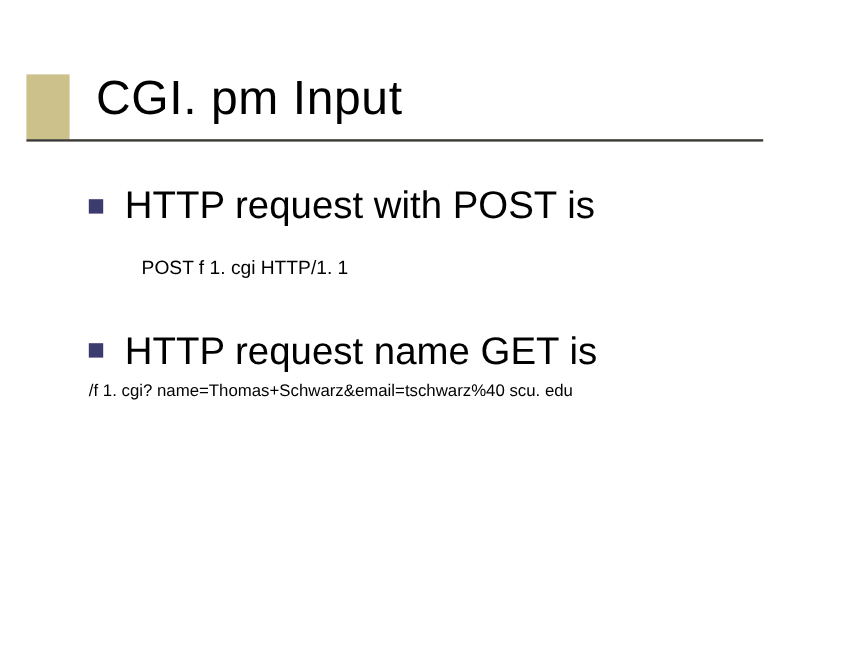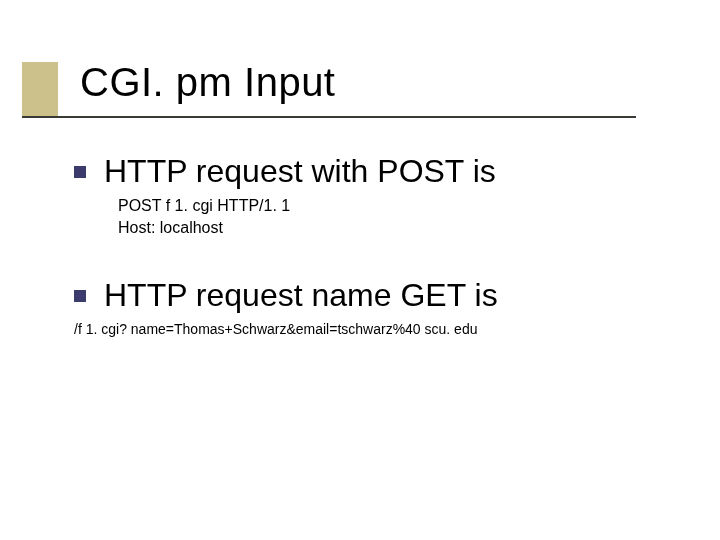--- a/index.html
+++ b/index.html
@@ -45,21 +45,21 @@
   .body {
     position: absolute;
     top: 150px;
     left: 74px;
     right: 30px;
   }
   .bullet-row {
     display: flex;
     align-items: center;
     margin-top: 4px;
-    margin-bottom: 6px;
+    margin-bottom: 24px;
   }
   .bullet-row.second {
     margin-top: 24px;
     margin-bottom: 6px;
   }
   .bullet {
     width: 12px;
     height: 12px;
     background: #3b3b6d;
     margin-right: 18px;
@@ -96,21 +96,20 @@
 
   <div class="body">
 
     <div class="bullet-row">
       <div class="bullet"></div>
       <div class="bullet-text">HTTP request with POST is</div>
     </div>
 
     <div class="sub">
       <div>POST f 1. cgi HTTP/1. 1</div>
-      <div>Host: localhost</div>
       <div class="spacer"></div>
     </div>
 
     <div class="bullet-row second">
       <div class="bullet"></div>
       <div class="bullet-text">HTTP request name GET is</div>
     </div>
 
     <div class="get-line">/f 1. cgi? name=Thomas+Schwarz&amp;email=tschwarz%40 scu. edu</div>
 

